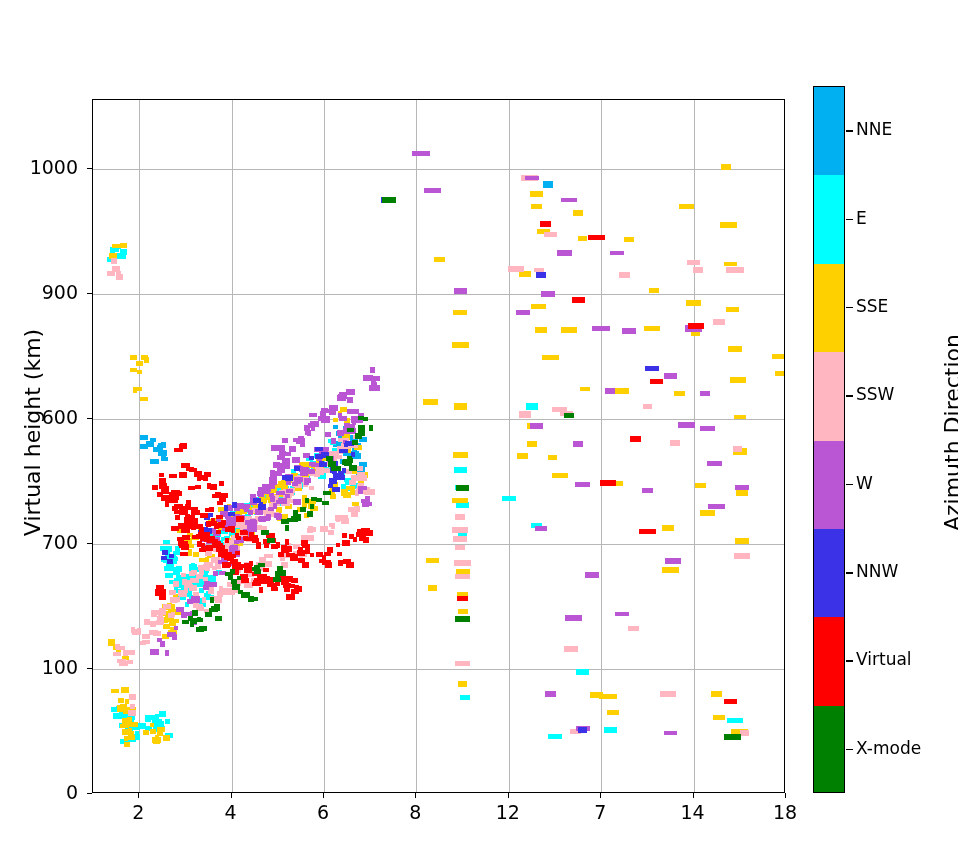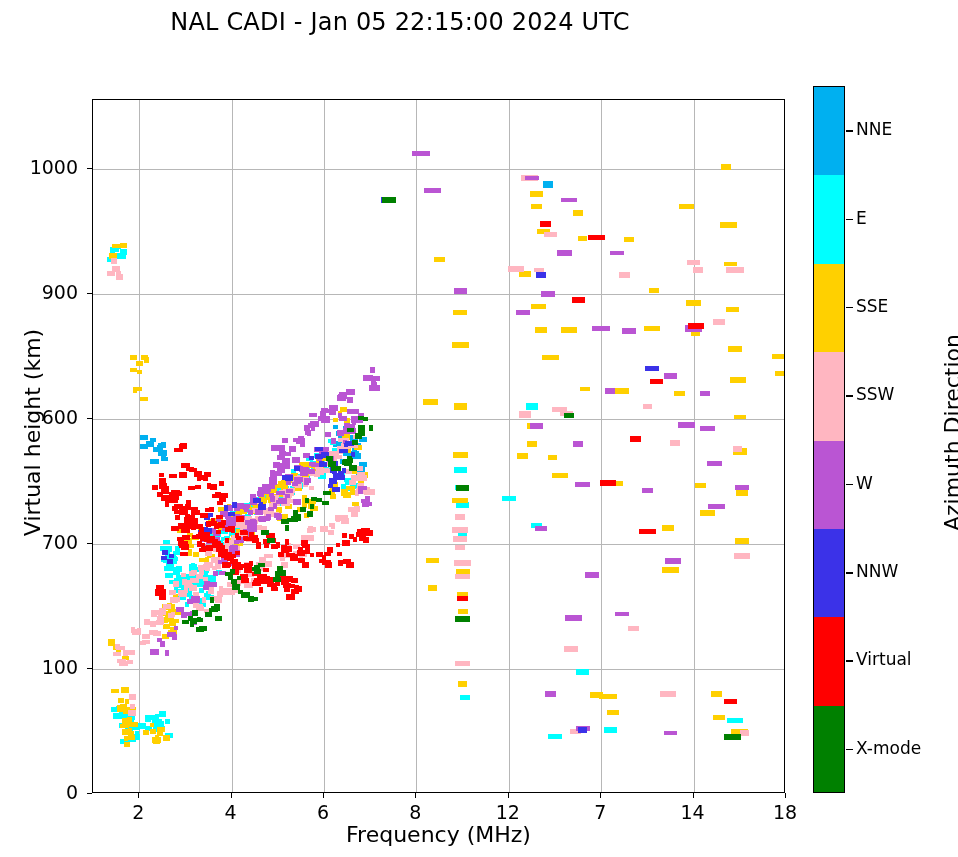--- a/index.html
+++ b/index.html
@@ -44,21 +44,20 @@
   #cbar-title{
     position:absolute;left:787px;top:420px;width:330px;text-align:center;
     font-size:22px;color:#000;transform:rotate(-90deg);transform-origin:center center;
   }
 </style>
 </head>
 <body>
 
 <div id="root">
 
-  <div id="title">NAL CADI - Jan 05 22:15:00 2024 UTC</div>
 
   <div id="plot-area">
     <div id="grid-layer">
         <div class="gridline-v" style="left: 46.2px;"></div>
         <div class="gridline-v" style="left: 138.6px;"></div>
         <div class="gridline-v" style="left: 231px;"></div>
         <div class="gridline-v" style="left: 323.4px;"></div>
         <div class="gridline-v" style="left: 415.8px;"></div>
         <div class="gridline-v" style="left: 508.2px;"></div>
         <div class="gridline-v" style="left: 600.6px;"></div>
@@ -1484,21 +1483,20 @@
       <div class="tick-y" style="top: 542.9px;"></div>
       <div class="lbl-y" style="left: 8px; top: 530.9px;">700</div>
       <div class="tick-y" style="top: 417.9px;"></div>
       <div class="lbl-y" style="left: 8px; top: 405.9px;">600</div>
       <div class="tick-y" style="top: 292.8px;"></div>
       <div class="lbl-y" style="left: 8px; top: 280.8px;">900</div>
       <div class="tick-y" style="top: 167.8px;"></div>
       <div class="lbl-y" style="left: 8px; top: 155.8px;">1000</div>
     </div>
 
-  <div id="xlabel">Frequency (MHz)</div>
   <div id="ylabel">Virtual height (km)</div>
 
   <div id="cbar">
       <div class="cbar-seg" style="top: 0px; height: 88.97px; background: rgb(0, 176, 240);"></div>
       <div class="cbar-seg" style="top: 88.38px; height: 88.97px; background: rgb(0, 255, 255);"></div>
       <div class="cbar-seg" style="top: 176.75px; height: 88.97px; background: rgb(255, 208, 0);"></div>
       <div class="cbar-seg" style="top: 265.13px; height: 88.97px; background: rgb(255, 182, 193);"></div>
       <div class="cbar-seg" style="top: 353.5px; height: 88.97px; background: rgb(186, 85, 211);"></div>
       <div class="cbar-seg" style="top: 441.88px; height: 88.97px; background: rgb(59, 50, 232);"></div>
       <div class="cbar-seg" style="top: 530.25px; height: 88.97px; background: rgb(255, 0, 0);"></div>

